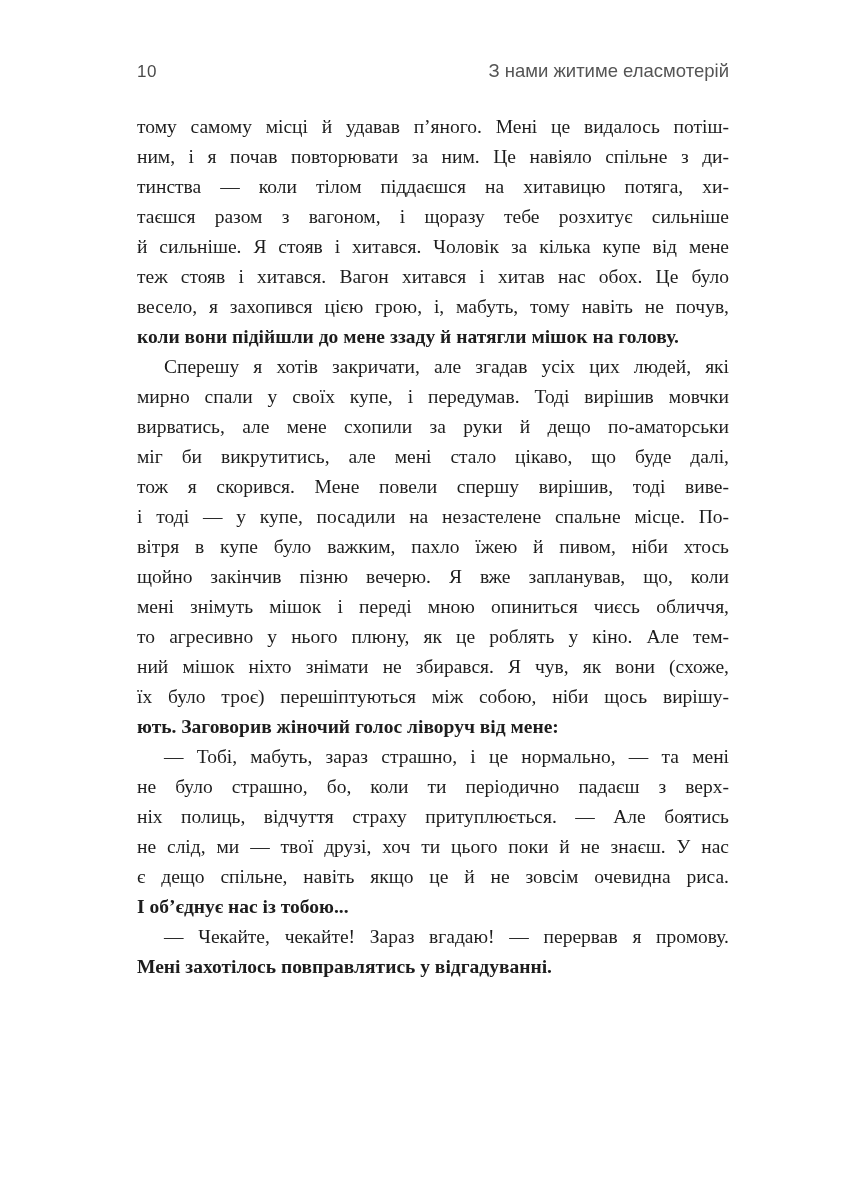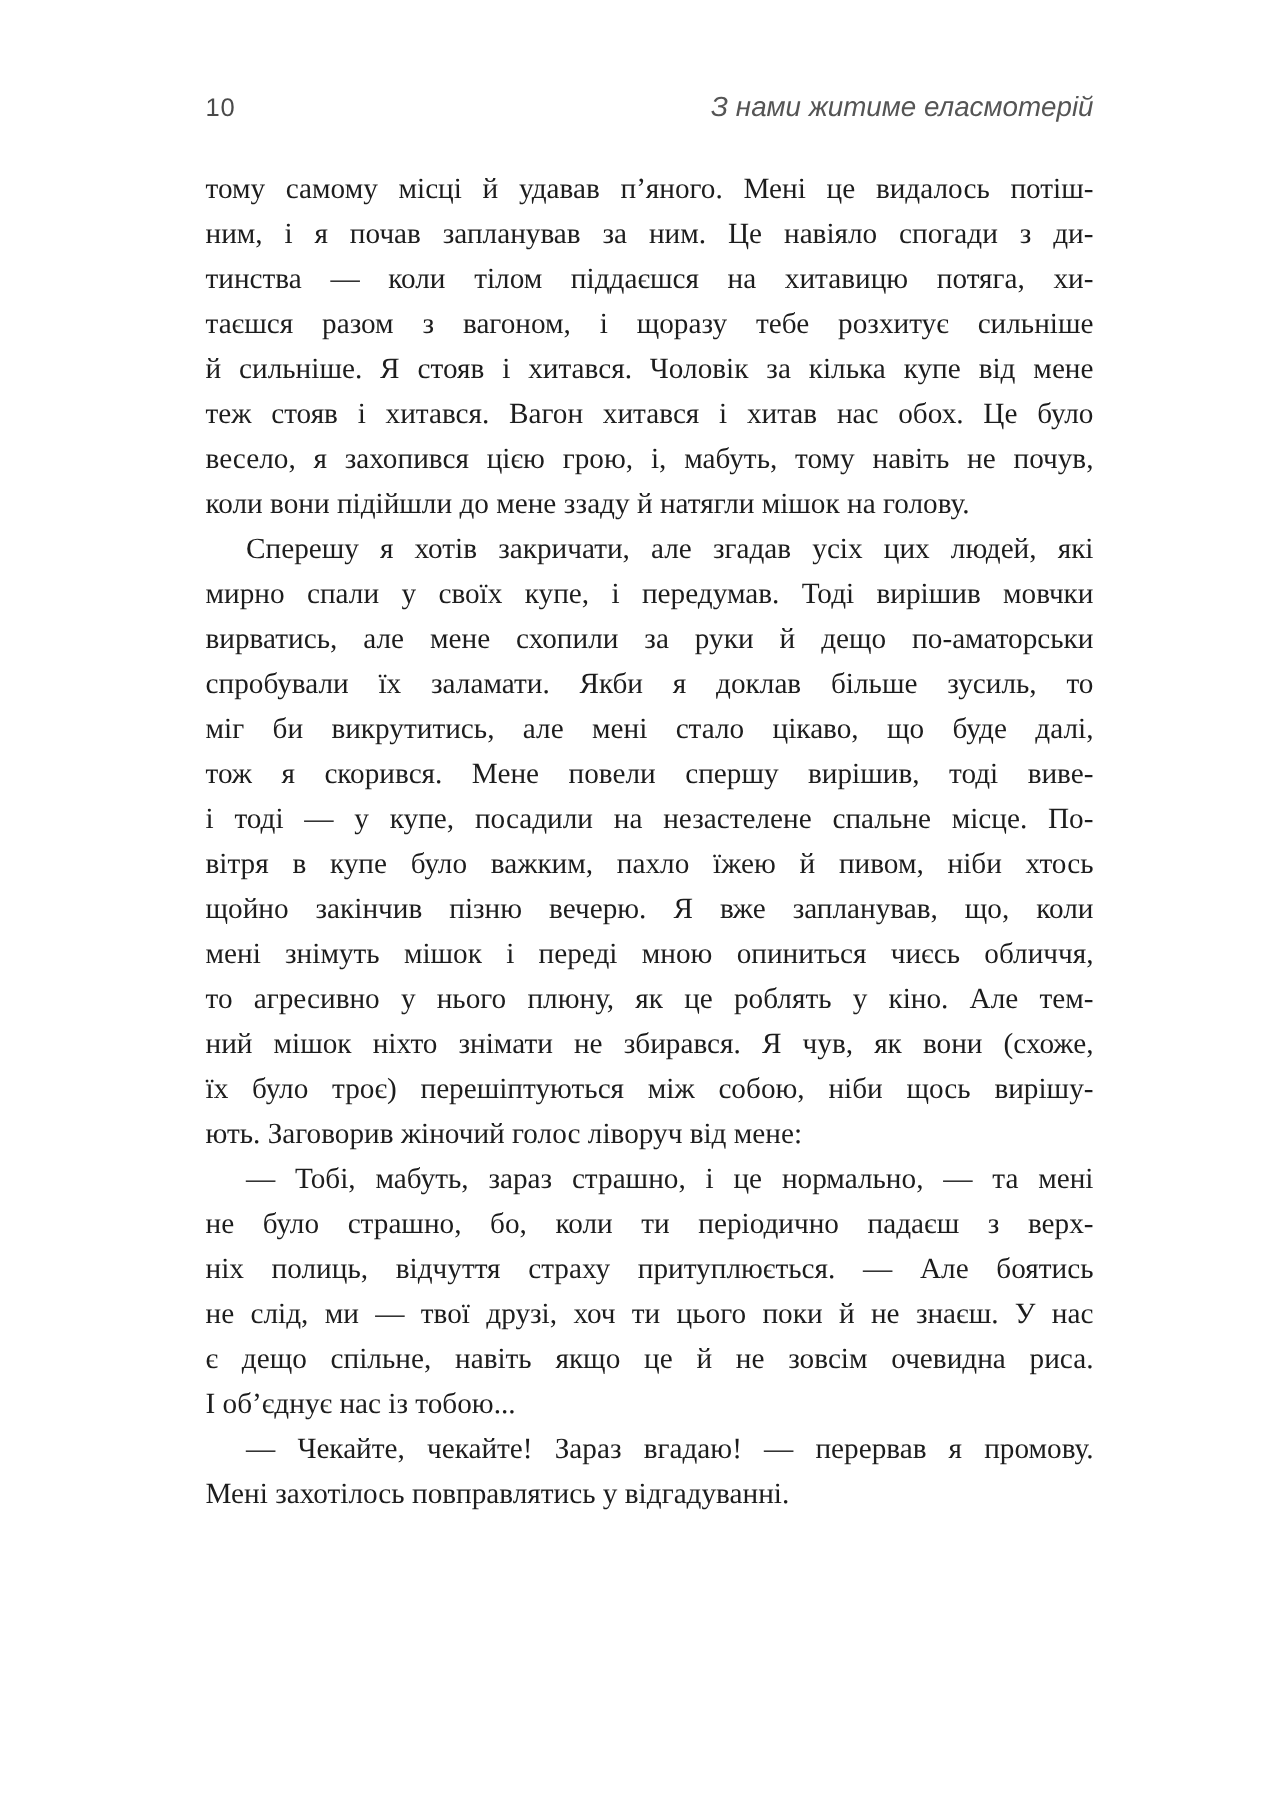--- a/index.html
+++ b/index.html
@@ -26,21 +26,20 @@
     text-align: center;
   }
   .page-number {
     font-family: "Liberation Sans", sans-serif;
     font-size: 17px;
     color: #4a4a4a;
     letter-spacing: 0.5px;
   }
   .running-title {
     font-family: "Liberation Sans", sans-serif;
-    font-style: italic;
     font-size: 18.5px;
     color: #555555;
   }
   .body-text {
     position: absolute;
     top: 112px;
     left: 137px;
     width: 592px;
     font-size: 19.5px;
     color: #1d1d1d;
@@ -49,47 +48,47 @@
     height: 30px;
     line-height: 30px;
     text-align: justify;
     text-align-last: justify;
     text-justify: inter-word;
     white-space: normal;
     overflow: visible;
   }
   .line.para-end {
     text-align-last: left;
+    font-weight: bold;
   }
   .line.indent {
     text-indent: 27px;
   }
 </style>
 </head>
 <body>
 
 <div class="page">
   <div class="running-header">
     <span class="page-number">10</span>
     <span class="running-title">З нами житиме еласмотерій</span>
   </div>
 
   <div class="body-text">
       <div class="line">тому самому місці й удавав п’яного. Мені це видалось потіш-</div>
-      <div class="line">ним, і я почав запланував за ним. Це навіяло спогади з ди-</div>
+      <div class="line">ним, і я почав повторювати за ним. Це навіяло спільне з ди-</div>
       <div class="line">тинства — коли тілом піддаєшся на хитавицю потяга, хи-</div>
       <div class="line">таєшся разом з вагоном, і щоразу тебе розхитує сильніше</div>
       <div class="line">й сильніше. Я стояв і хитався. Чоловік за кілька купе від мене</div>
       <div class="line">теж стояв і хитався. Вагон хитався і хитав нас обох. Це було</div>
       <div class="line">весело, я захопився цією грою, і, мабуть, тому навіть не почув,</div>
       <div class="line para-end">коли вони підійшли до мене ззаду й натягли мішок на голову.</div>
       <div class="line indent">Сперешу я хотів закричати, але згадав усіх цих людей, які</div>
       <div class="line">мирно спали у своїх купе, і передумав. Тоді вирішив мовчки</div>
       <div class="line">вирватись, але мене схопили за руки й дещо по-аматорськи</div>
-      <div class="line">спробували їх заламати. Якби я доклав більше зусиль, то</div>
       <div class="line">міг би викрутитись, але мені стало цікаво, що буде далі,</div>
       <div class="line">тож я скорився. Мене повели спершу вирішив, тоді виве-</div>
       <div class="line">і тоді — у купе, посадили на незастелене спальне місце. По-</div>
       <div class="line">вітря в купе було важким, пахло їжею й пивом, ніби хтось</div>
       <div class="line">щойно закінчив пізню вечерю. Я вже запланував, що, коли</div>
       <div class="line">мені знімуть мішок і переді мною опиниться чиєсь обличчя,</div>
       <div class="line">то агресивно у нього плюну, як це роблять у кіно. Але тем-</div>
       <div class="line">ний мішок ніхто знімати не збирався. Я чув, як вони (схоже,</div>
       <div class="line">їх було троє) перешіптуються між собою, ніби щось вирішу-</div>
       <div class="line para-end">ють. Заговорив жіночий голос ліворуч від мене:</div>

